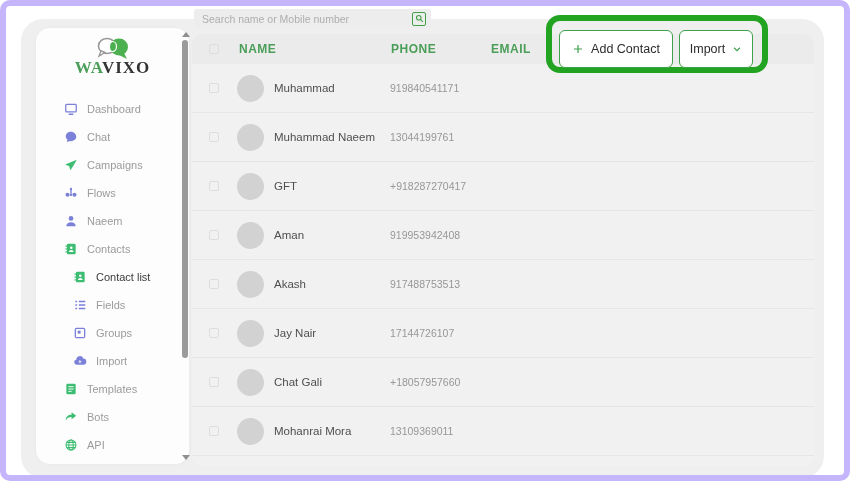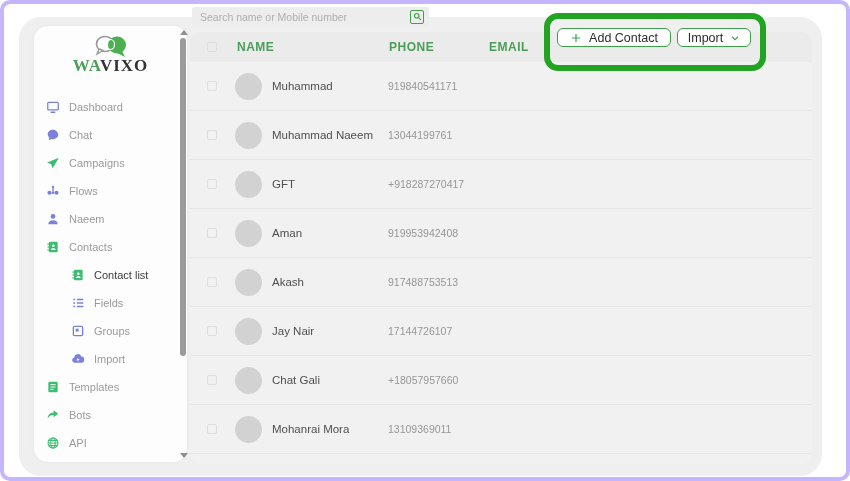--- a/index.html
+++ b/index.html
@@ -1,19 +1,19 @@
 <!DOCTYPE html>
 <html><head>
 <meta charset="utf-8">
 <style>
   * { margin:0; padding:0; box-sizing:border-box; }
   html,body { background:#fff; }
   .page {
     position:relative; width:850px; height:481px; background:#fff;
-    border:4px solid #c4b5fd; border-radius:10px; overflow:hidden;
+    border:6px solid #c4b5fd; border-radius:10px; overflow:hidden;
     font-family:"Liberation Sans", sans-serif;
   }
   
   .canvas {
     position:absolute; left:15px; top:13px; width:803px; height:459px;
     background:#f0efef; border-radius:22px;
   }
   
   .search-wrap {
     position:absolute; left:188px; top:3px; width:237px; height:19px;
@@ -39,21 +39,21 @@
   .logo { position:absolute; top:8px; left:0; width:100%; text-align:center; }
   .logo svg { display:block; margin:0 auto; }
   .logo-text {
     font-family:"Liberation Serif", serif; font-weight:bold; font-size:17px;
     letter-spacing:1px; color:#333; margin-top:-3px;
   }
   .logo-text .green { color:#4a9e58; }
   .nav { position:absolute; top:67px; left:0; width:146px; }
   .nav-item {
     height:28px; display:flex; align-items:center; gap:9px;
-    padding-left:12px; cursor:pointer;
+    padding-left:28px; cursor:pointer;
   }
   .nav-item.indent { padding-left:37px; }
   .nav-item .ni { width:14px; height:14px; flex:0 0 auto; display:flex; align-items:center; }
   .nav-item .ni svg { width:14px; height:14px; }
   .nav-label { font-size:11px; color:#9b9b9b; }
   .nav-item.active .nav-label { color:#3c3c3c; }
   .ic-purple { color:#7b80d8; }
   .ic-green  { color:#3cbd72; }
   
   .sb-track { position:absolute; right:0; top:0; width:8px; height:436px; }
@@ -100,21 +100,21 @@
   .cell-phone {
     position:absolute; left:198px; top:0; height:49px; line-height:49px;
     font-size:10.5px; color:#979797;
   }
   .cell-email {
     position:absolute; left:299px; top:0; height:49px; line-height:49px;
     font-size:10.5px; color:#979797;
   }
   
   .btn {
-    position:absolute; top:24px; height:19px; background:#fff;
+    position:absolute; top:24px; height:38px; background:#fff;
     border:1.3px solid #3da14b; border-radius:6px; display:flex;
     align-items:center; justify-content:center; gap:7px; cursor:pointer;
     font-family:"Liberation Sans", sans-serif; font-size:12.5px; color:#2b2b2b;
     z-index:6;
   }
   .btn-add { left:553px; width:114px; }
   .btn-import { left:673px; width:74px; }
   .annotation {
     position:absolute; left:540px; top:9px; width:222px; height:58px;
     border:6px solid #22a322; border-radius:14px; z-index:5; pointer-events:none;

